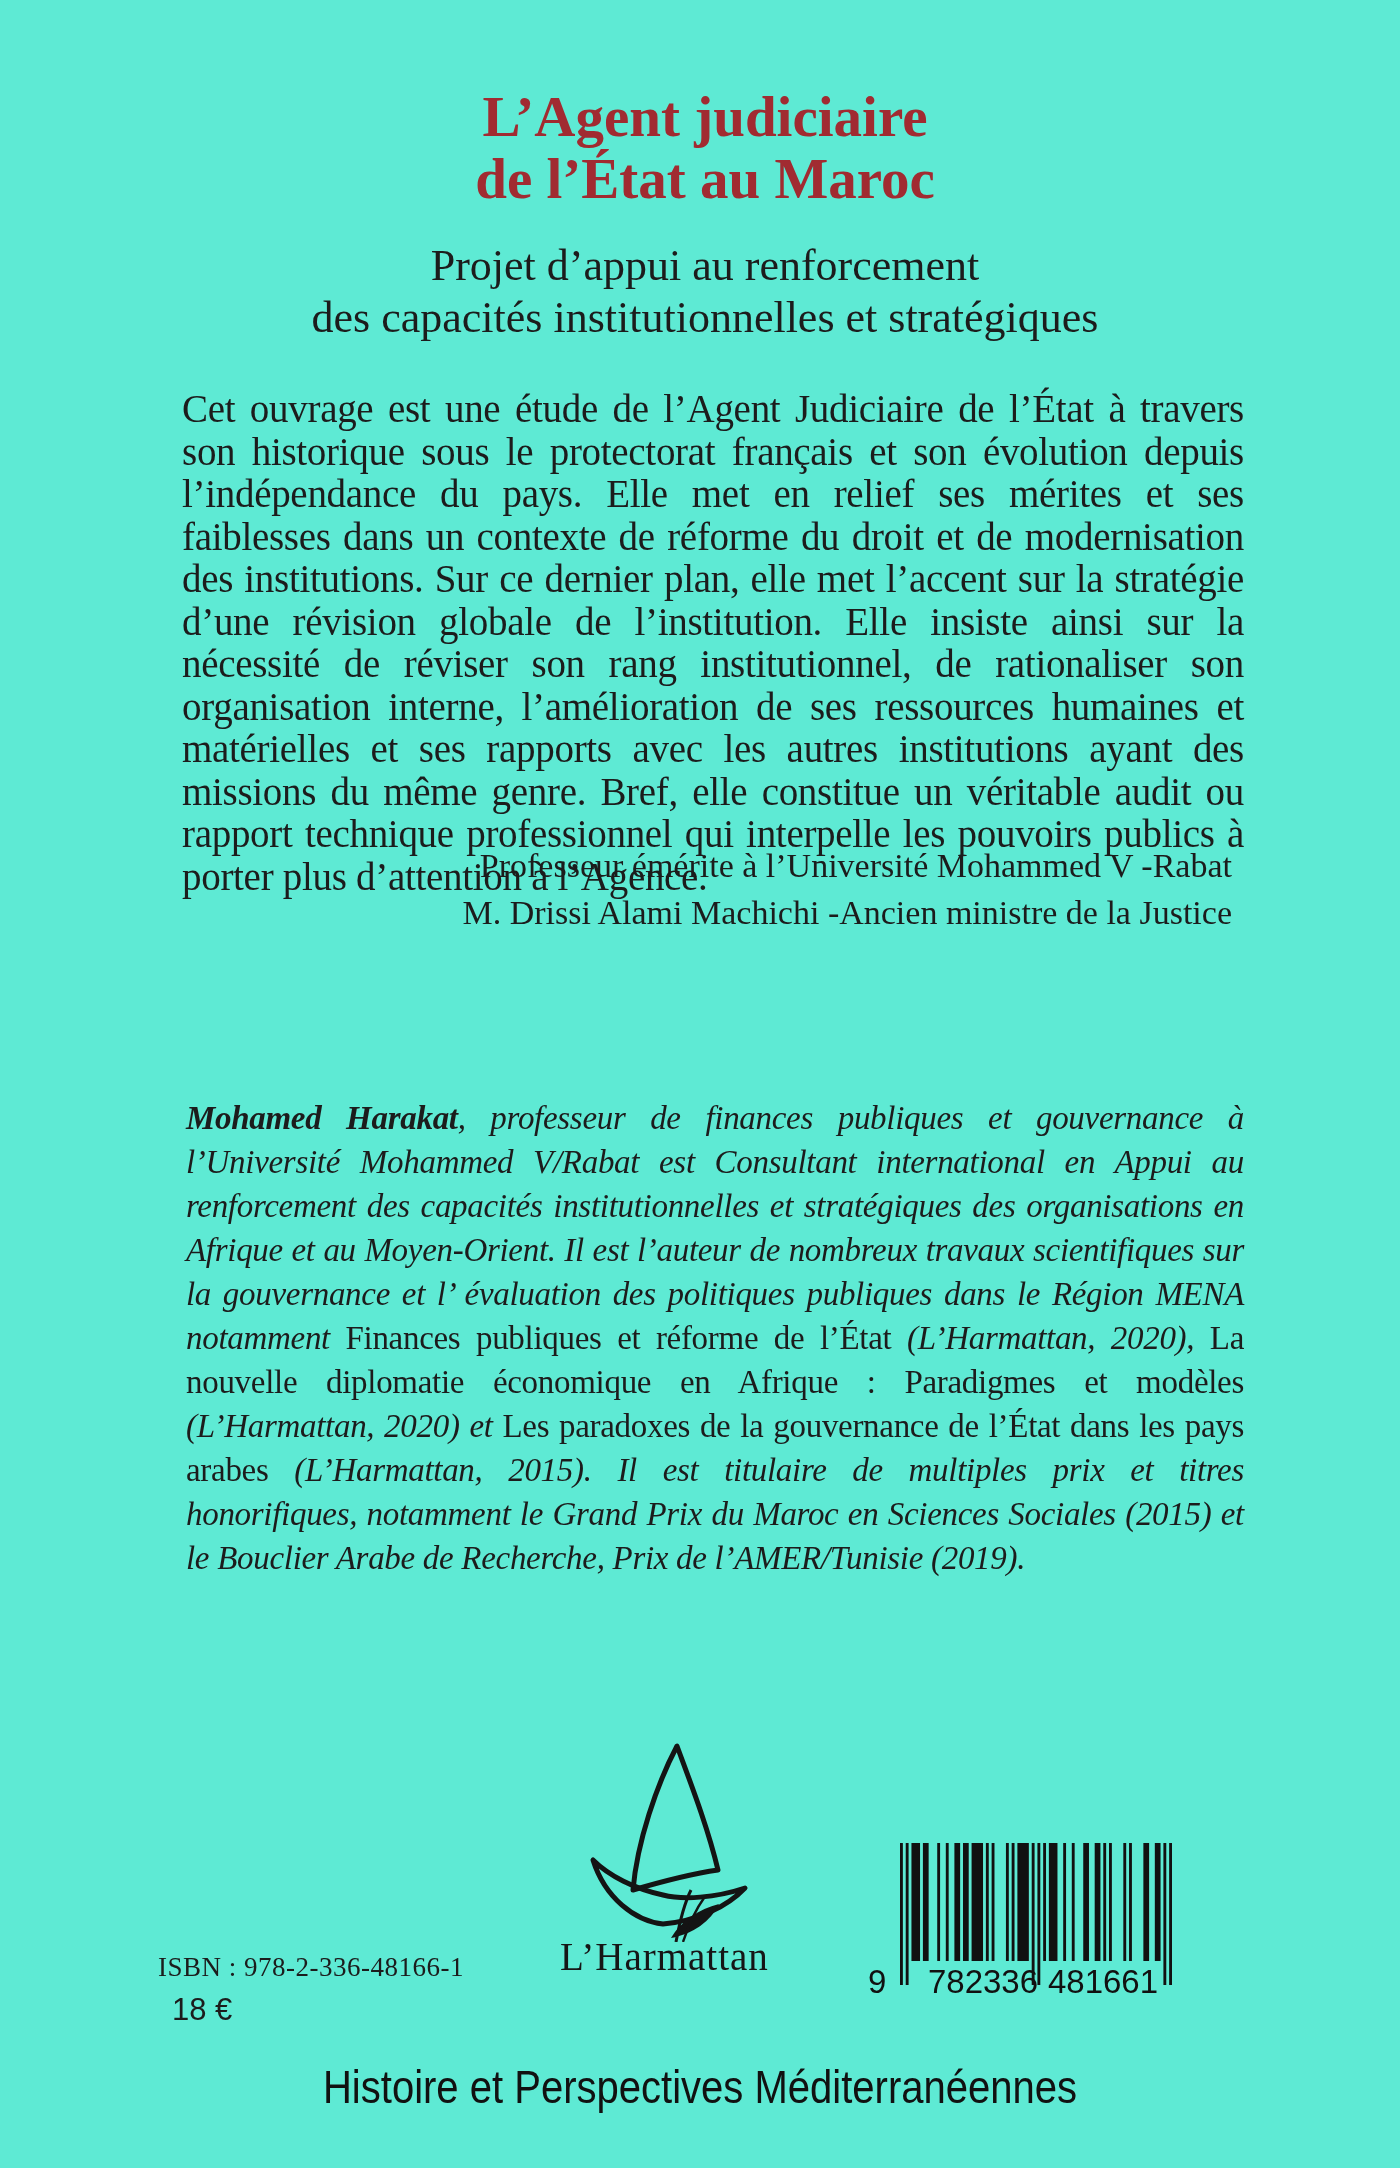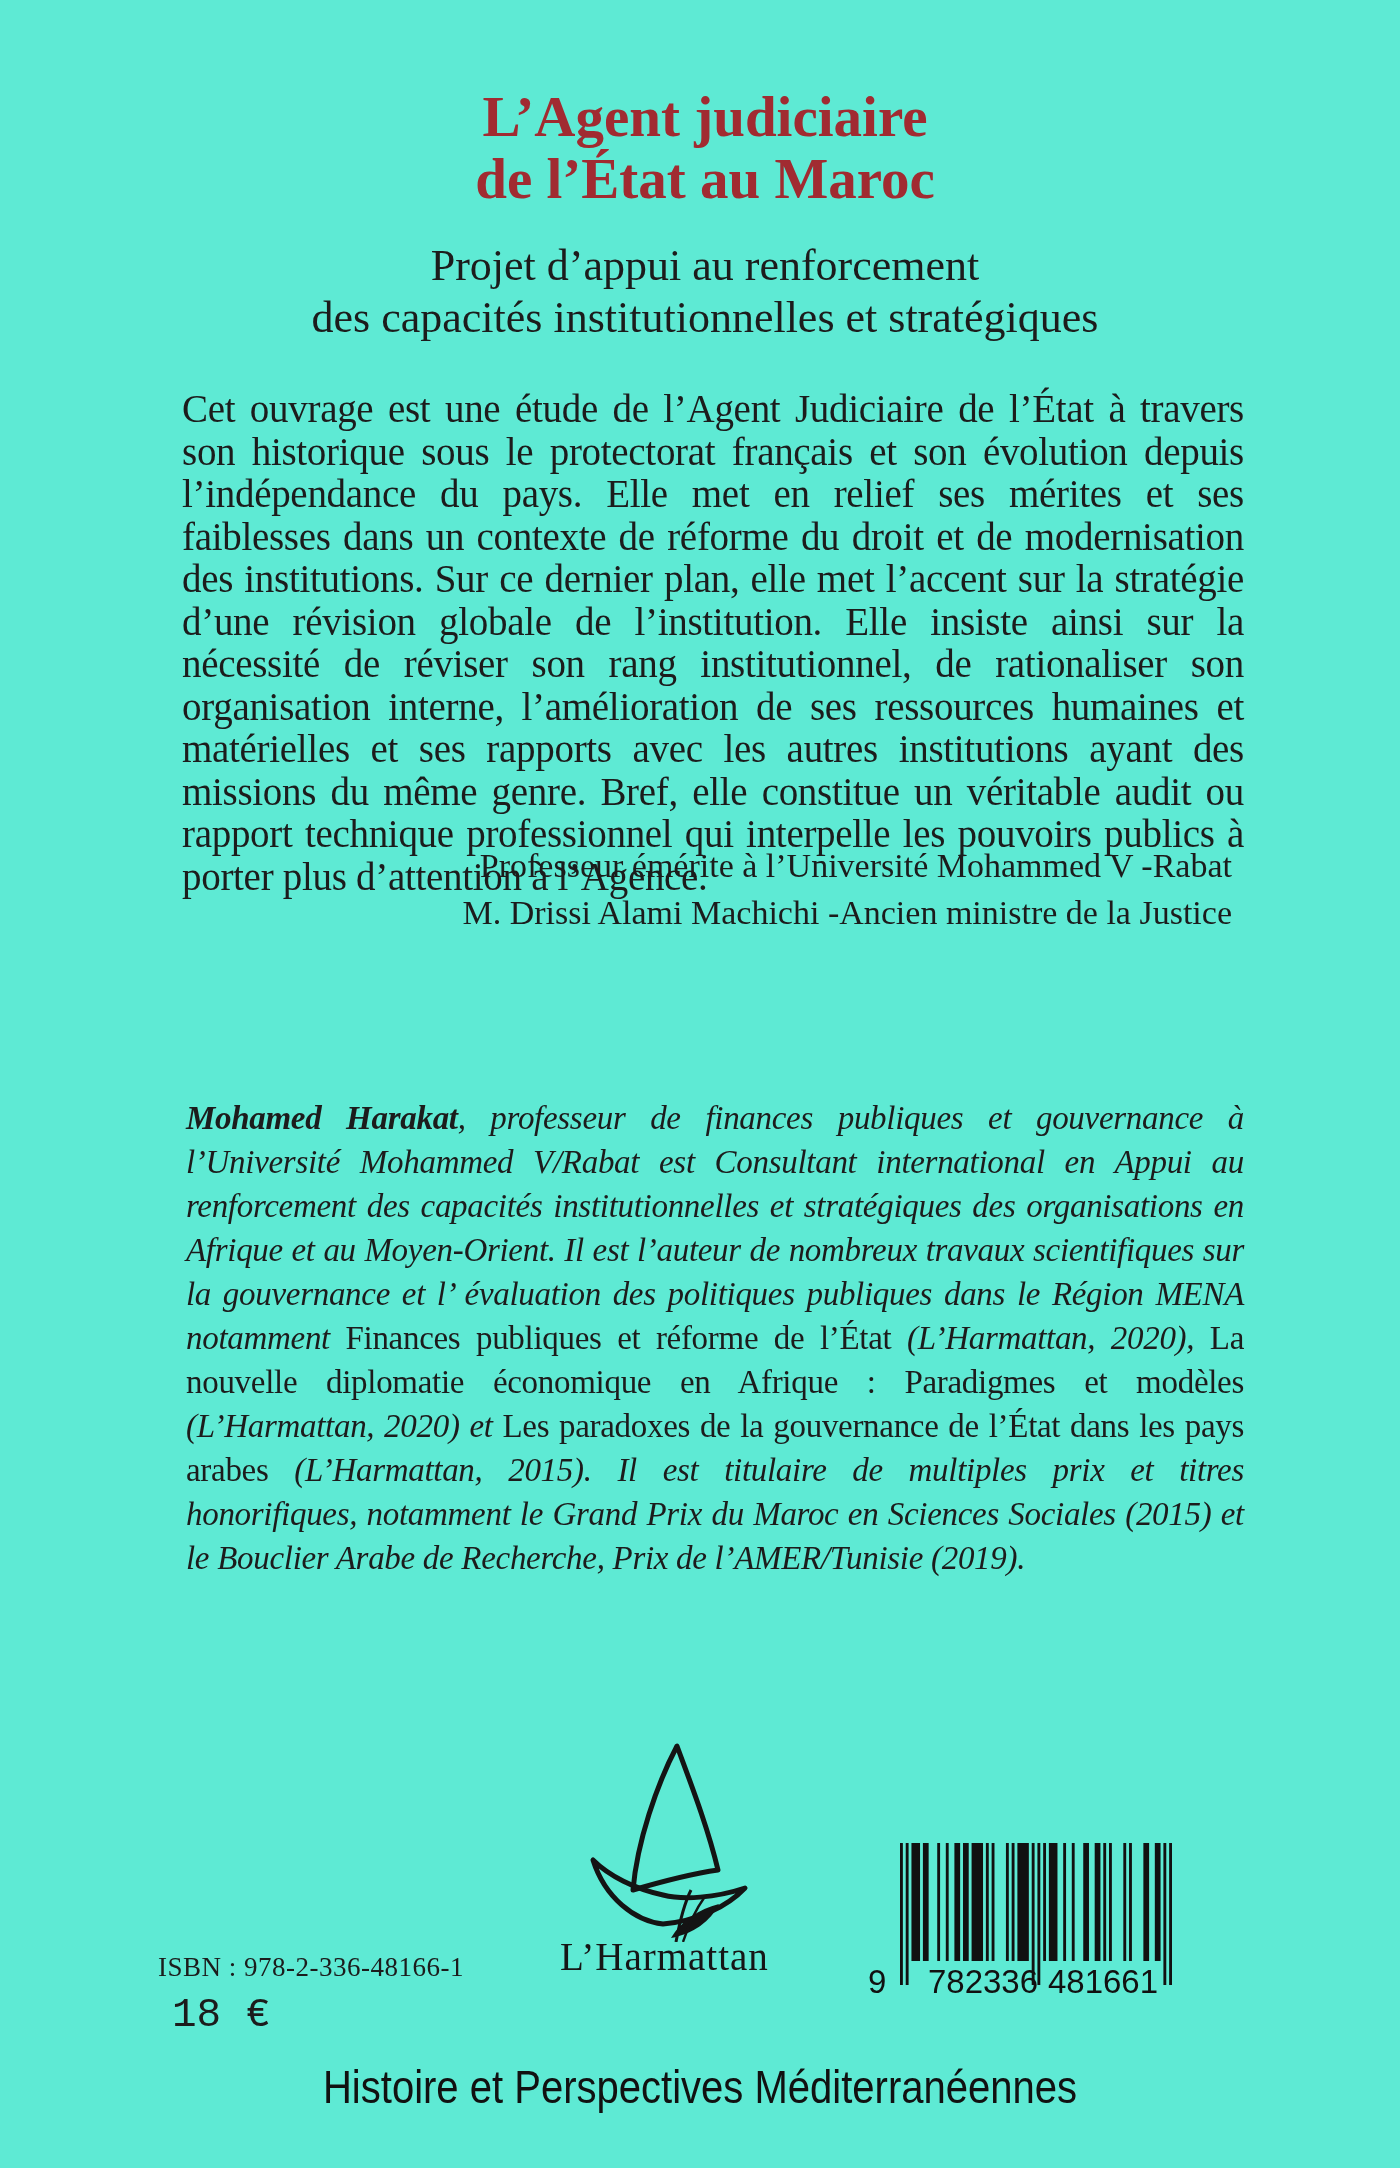--- a/index.html
+++ b/index.html
@@ -32,21 +32,21 @@
   }
   .bio .bi{font-weight:bold;font-style:italic;}
   .bio .it{font-style:italic;}
   .bio .rm{font-style:normal;}
   .isbn{
     position:absolute;left:158px;top:1952px;
     font-size:27px;letter-spacing:0.5px;
   }
   .price{
     position:absolute;left:172px;top:1992px;
-    font-family:Liberation Mono, monospace;font-size:41px;
+    font-family:Liberation Sans, sans-serif;font-size:31px;
   }
   .publisher{position:absolute;left:0;top:0;}
   .publisher-logo{position:absolute;left:577px;top:1742px;}
   .pubname{
     position:absolute;left:560px;top:1934px;width:280px;text-align:left;
     font-size:39px;letter-spacing:1px;color:#161616;
   }
   .barcode{position:absolute;left:900px;top:1843px;width:272px;height:158px;}
   .barcode svg{position:absolute;left:0;top:0;}
   .bc-num{

